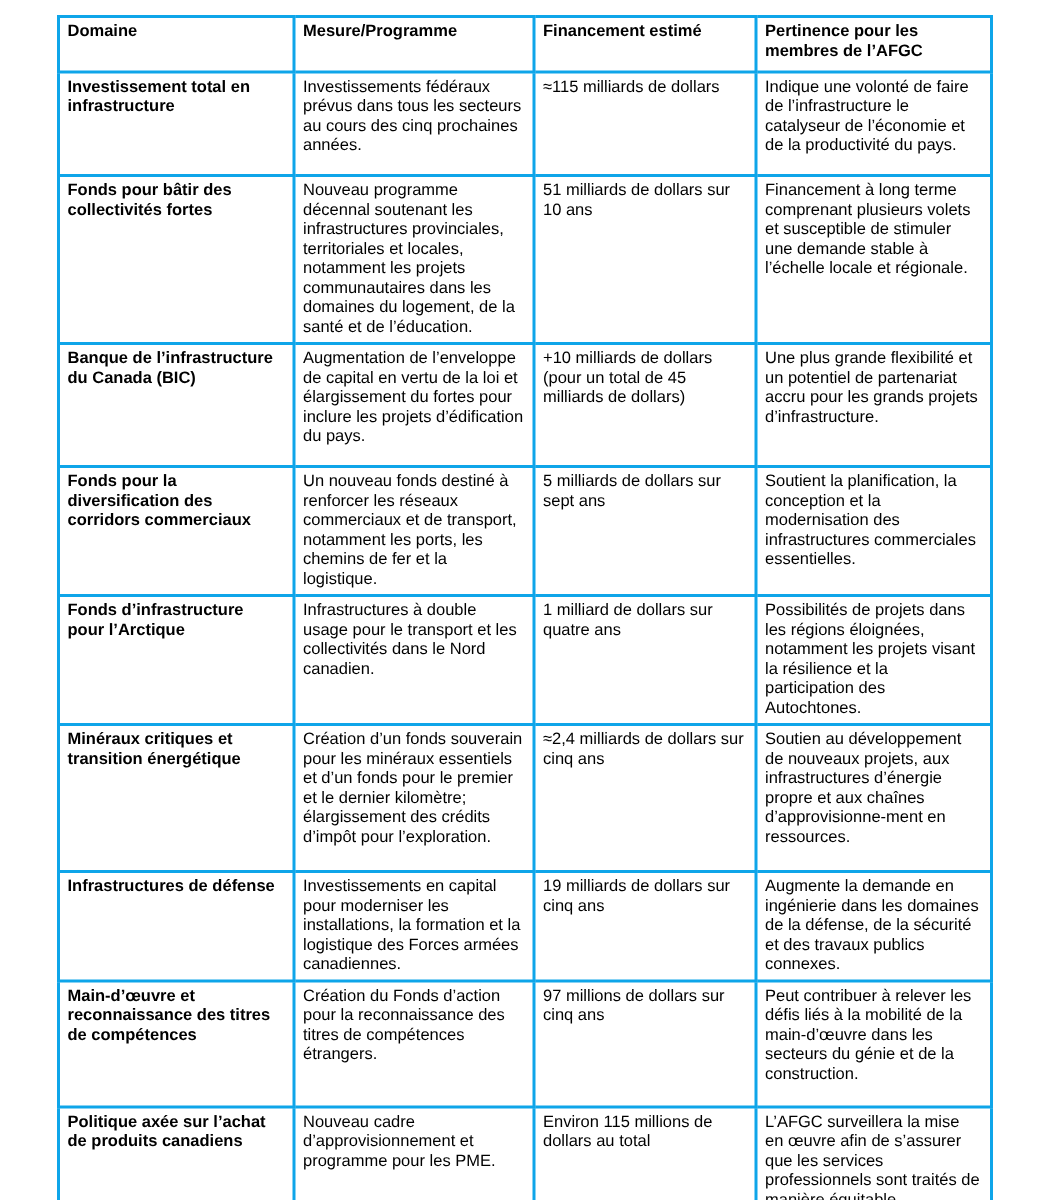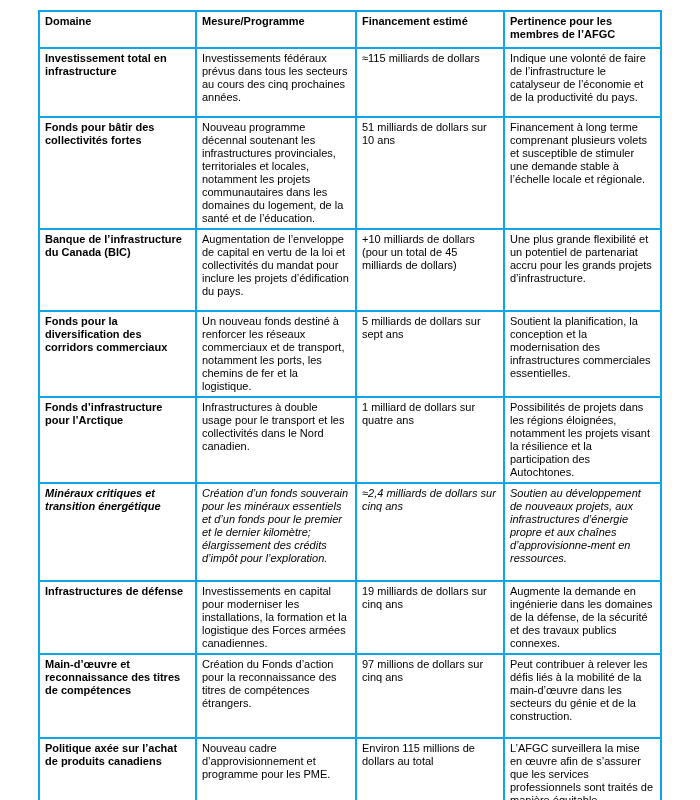--- a/index.html
+++ b/index.html
@@ -37,21 +37,21 @@
   .doc-table td.col-domaine {
     font-weight: bold;
   }
   
   tr.rh  { height: 37px; }
   tr.r0  { height: 69px; }
   tr.r1  { height: 106px; }
   tr.r2  { height: 82px; }
   tr.r3  { height: 81px; margin-top: 18px; }
   tr.r4  { height: 81px; margin-top: 24px; }
-  tr.r5  { height: 98px; font-style: italic; }
+  tr.r5  { height: 98px; }
   tr.r6  { height: 62px; }
   tr.r7  { height: 84px; }
   tr.r8  { height: 80px; }
   
   td.vpad { }
 </style>
 </head>
 <body>
 
 <table class="doc-table">
@@ -77,21 +77,21 @@
       <td>Indique une volonté de faire de l’infrastructure le catalyseur de l’économie et de la productivité du pays.</td>
     </tr>
     <tr class="r1">
       <td class="col-domaine">Fonds pour bâtir des collectivités fortes</td>
       <td>Nouveau programme décennal soutenant les infrastructures provinciales, territoriales et locales, notamment les projets communautaires dans les domaines du logement, de la santé et de l’éducation.</td>
       <td class="vpad">51 milliards de dollars sur 10 ans</td>
       <td>Financement à long terme comprenant plusieurs volets et susceptible de stimuler une demande stable à l’échelle locale et régionale.</td>
     </tr>
     <tr class="r2">
       <td class="col-domaine">Banque de l’infrastructure du Canada (BIC)</td>
-      <td>Augmentation de l’enveloppe de capital en vertu de la loi et collectivités du mandat pour inclure les projets d’édification du pays.</td>
+      <td>Augmentation de l’enveloppe de capital en vertu de la loi et élargissement du fortes pour inclure les projets d’édification du pays.</td>
       <td>+10 milliards de dollars (pour un total de 45 milliards de dollars)</td>
       <td>Une plus grande flexibilité et un potentiel de partenariat accru pour les grands projets d’infrastructure.</td>
     </tr>
     <tr class="r3">
       <td class="col-domaine">Fonds pour la diversification des corridors commerciaux</td>
       <td>Un nouveau fonds destiné à renforcer les réseaux commerciaux et de transport, notamment les ports, les chemins de fer et la logistique.</td>
       <td>5 milliards de dollars sur sept ans</td>
       <td>Soutient la planification, la conception et la modernisation des infrastructures commerciales essentielles.</td>
     </tr>
     <tr class="r4">

